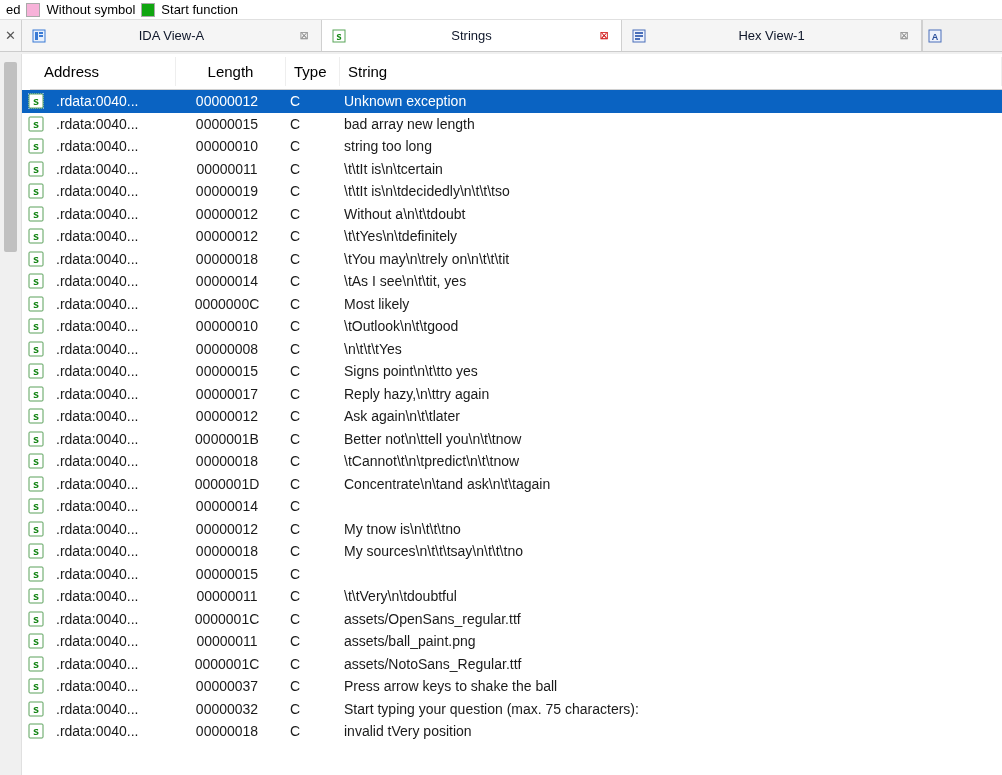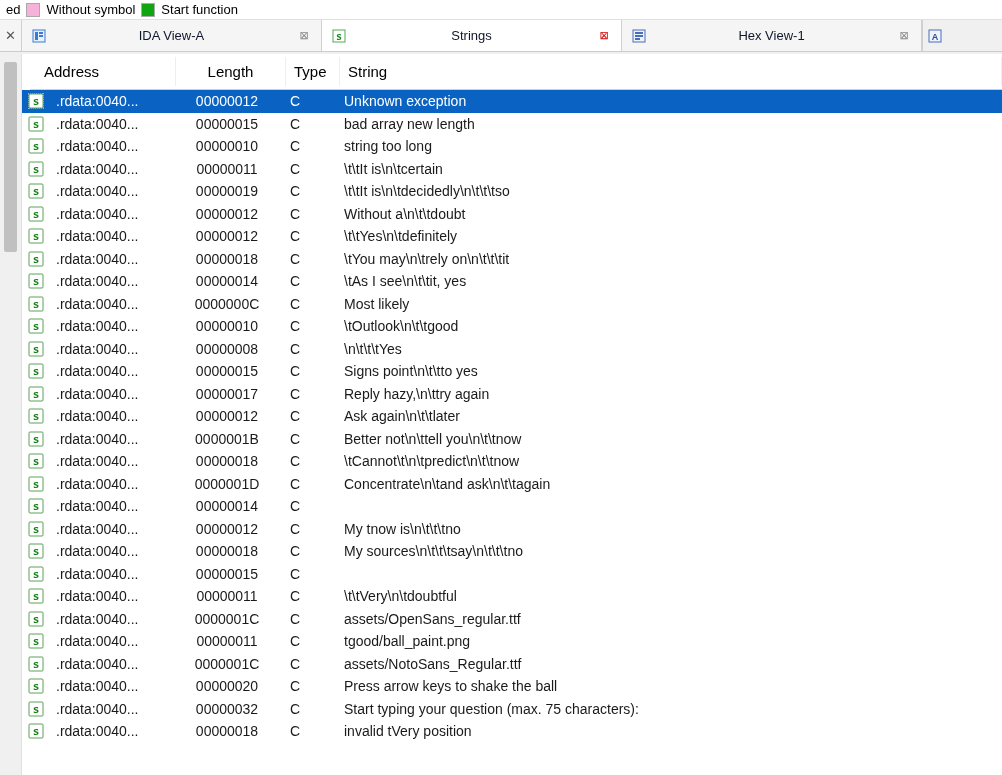--- a/index.html
+++ b/index.html
@@ -529,21 +529,21 @@
         <div class="row">
           <span class="icon">
             <svg width="16" height="16" viewBox="0 0 16 16">
               <rect x="1" y="1" width="14" height="14" rx="1" fill="#ffffff" stroke="#5aa15a"></rect>
               <text x="8" y="12" font-size="11" text-anchor="middle" fill="#148514" font-family="monospace" font-weight="bold">s</text>
             </svg>
           </span>
           <div class="cell col-addr" style="width: 124px;">.rdata:0040...</div>
           <div class="cell col-len">00000011</div>
           <div class="cell col-type">C</div>
-          <div class="cell col-str">tgood/ball_paint.png</div>
+          <div class="cell col-str">assets/ball_paint.png</div>
         </div>
         <div class="row">
           <span class="icon">
             <svg width="16" height="16" viewBox="0 0 16 16">
               <rect x="1" y="1" width="14" height="14" rx="1" fill="#ffffff" stroke="#5aa15a"></rect>
               <text x="8" y="12" font-size="11" text-anchor="middle" fill="#148514" font-family="monospace" font-weight="bold">s</text>
             </svg>
           </span>
           <div class="cell col-addr" style="width: 124px;">.rdata:0040...</div>
           <div class="cell col-len">0000001C</div>
@@ -551,21 +551,21 @@
           <div class="cell col-str">assets/NotoSans_Regular.ttf</div>
         </div>
         <div class="row">
           <span class="icon">
             <svg width="16" height="16" viewBox="0 0 16 16">
               <rect x="1" y="1" width="14" height="14" rx="1" fill="#ffffff" stroke="#5aa15a"></rect>
               <text x="8" y="12" font-size="11" text-anchor="middle" fill="#148514" font-family="monospace" font-weight="bold">s</text>
             </svg>
           </span>
           <div class="cell col-addr" style="width: 124px;">.rdata:0040...</div>
-          <div class="cell col-len">00000020</div>
+          <div class="cell col-len">00000037</div>
           <div class="cell col-type">C</div>
           <div class="cell col-str">Press arrow keys to shake the ball</div>
         </div>
         <div class="row">
           <span class="icon">
             <svg width="16" height="16" viewBox="0 0 16 16">
               <rect x="1" y="1" width="14" height="14" rx="1" fill="#ffffff" stroke="#5aa15a"></rect>
               <text x="8" y="12" font-size="11" text-anchor="middle" fill="#148514" font-family="monospace" font-weight="bold">s</text>
             </svg>
           </span>

